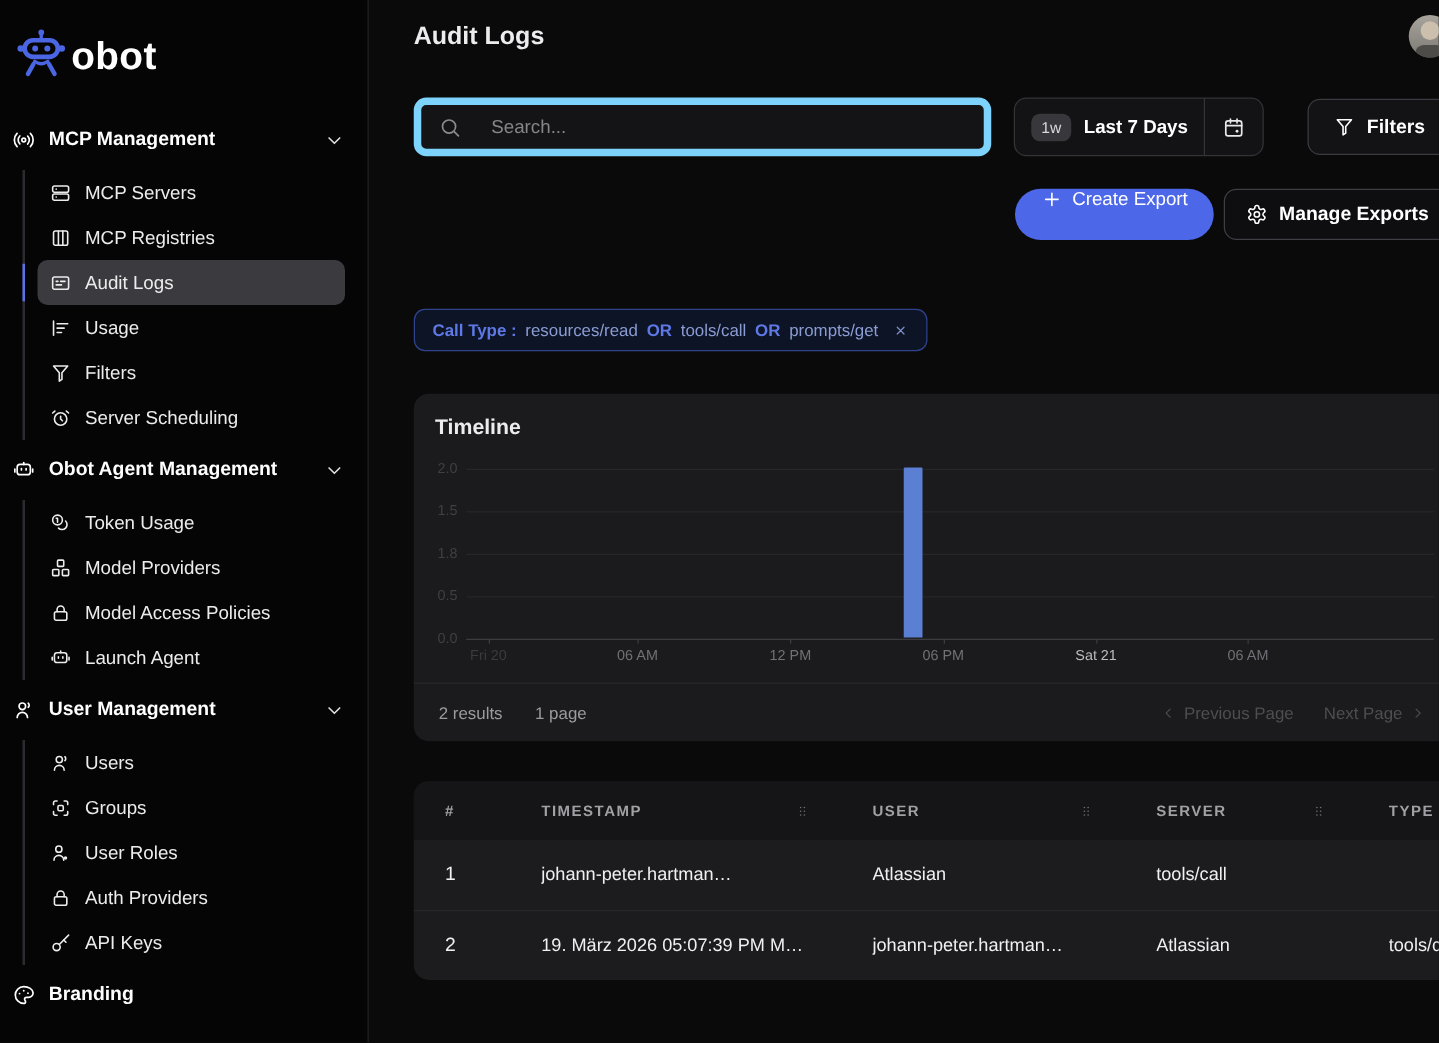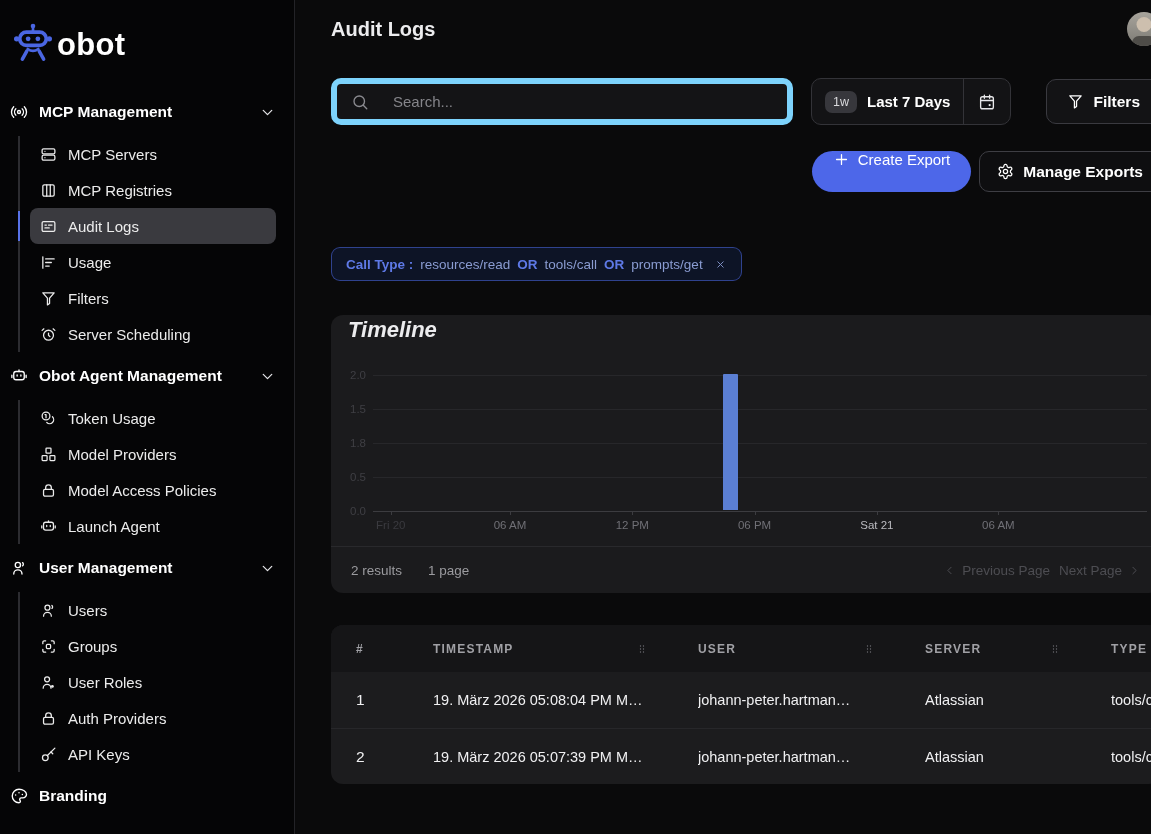--- a/index.html
+++ b/index.html
@@ -63,35 +63,35 @@
   .chip-row { margin-top:35px; }
   .chip { display:inline-flex; align-items:center; gap:7px; height:34px; padding:0 14px;
     border-radius:9px; background:#0d1426; border:1px solid rgba(76,104,228,.55);
     font-size:13.5px; color:#8a9cd2;margin-top:20px; }
   .chip b { color:#5e79e6; font-weight:700; }
   .chip .chip-close { color:#7e90c4; cursor:pointer; display:flex; margin-left:4px; }
   .chip .chip-close svg { width:13px; height:13px; }
 
   
   .timeline-card { position:relative; margin-top:34px; height:278px; background:#1b1b1d; border-radius:12px; }
-  .timeline-title { position:absolute; left:17px; top:2px; font-size:22px; font-weight:700;font-style:italic; }
+  .timeline-title { position:absolute; left:17px; top:17px; font-size:17px; font-weight:700; }
   .plot { position:absolute; left:42px; right:14px; top:60px; height:136px; }
   .gridline { position:absolute; left:0; right:0; height:1px; background:#27272a; }
   .gridline.base { background:#3c3c40; }
   .y-tick-label { position:absolute; right:calc(100% + 7px); transform:translateY(-50%);
     font-size:11.5px; color:#3f3f44; }
   .xtick { position:absolute; top:100%; width:1px; height:4px; background:#3c3c40; }
   .x-label { position:absolute; top:calc(100% + 8px); transform:translateX(-50%);
     font-size:11.5px; color:#707076; white-space:nowrap; }
   .x-label.dim { color:#3a3a3f; }
   .x-label.bright { color:#bbbbc0; }
   .chart-bar { position:absolute; bottom:1px; width:15px; border-radius:1px 1px 0 0; }
   .card-footer { position:absolute; left:0; right:0; bottom:0; height:47px; border-top:1px solid #29292c;
     display:flex; align-items:center; padding:0 20px; gap:26px; font-size:13.5px; color:#9b9b9f; }
-  .pager { margin-left:auto; display:flex; align-items:center; gap:9px; color:#4d4d52; }
+  .pager { margin-left:auto; display:flex; align-items:center; gap:24px; color:#4d4d52; }
   .pager-link { display:flex; align-items:center; gap:6px; cursor:pointer; }
   .pager-link svg { width:13px; height:13px; }
 
   
   .table-card { margin-top:32px; background:#1c1c1e; border-radius:12px; overflow:hidden; }
   .t-row { display:grid; grid-template-columns:102px 265px 227px 186px 1fr; align-items:center; }
   .t-row > :first-child { padding-left:25px; }
   .t-head { height:47px; background:#151517; color:#a0a0a5; font-size:12px; font-weight:700; letter-spacing:1.2px; }
   .th { display:flex; align-items:center; justify-content:space-between; padding-right:50px;
     overflow:hidden; white-space:nowrap; cursor:pointer; }
@@ -522,21 +522,20 @@
               </svg>
             </span>
           </div>
           <div class="th">
             <span>TYPE</span>
           </div>
         </div>
       <div class="t-body" id="table-body">
           <div class="t-row">
             <div class="cell num">1</div>
-            <div class="cell">19. März 2026 05:08:04 PM M…</div>
             <div class="cell">johann-peter.hartman…</div>
             <div class="cell">Atlassian</div>
             <div class="cell">tools/call</div>
           </div>
           <div class="t-row">
             <div class="cell num">2</div>
             <div class="cell">19. März 2026 05:07:39 PM M…</div>
             <div class="cell">johann-peter.hartman…</div>
             <div class="cell">Atlassian</div>
             <div class="cell">tools/call</div>

